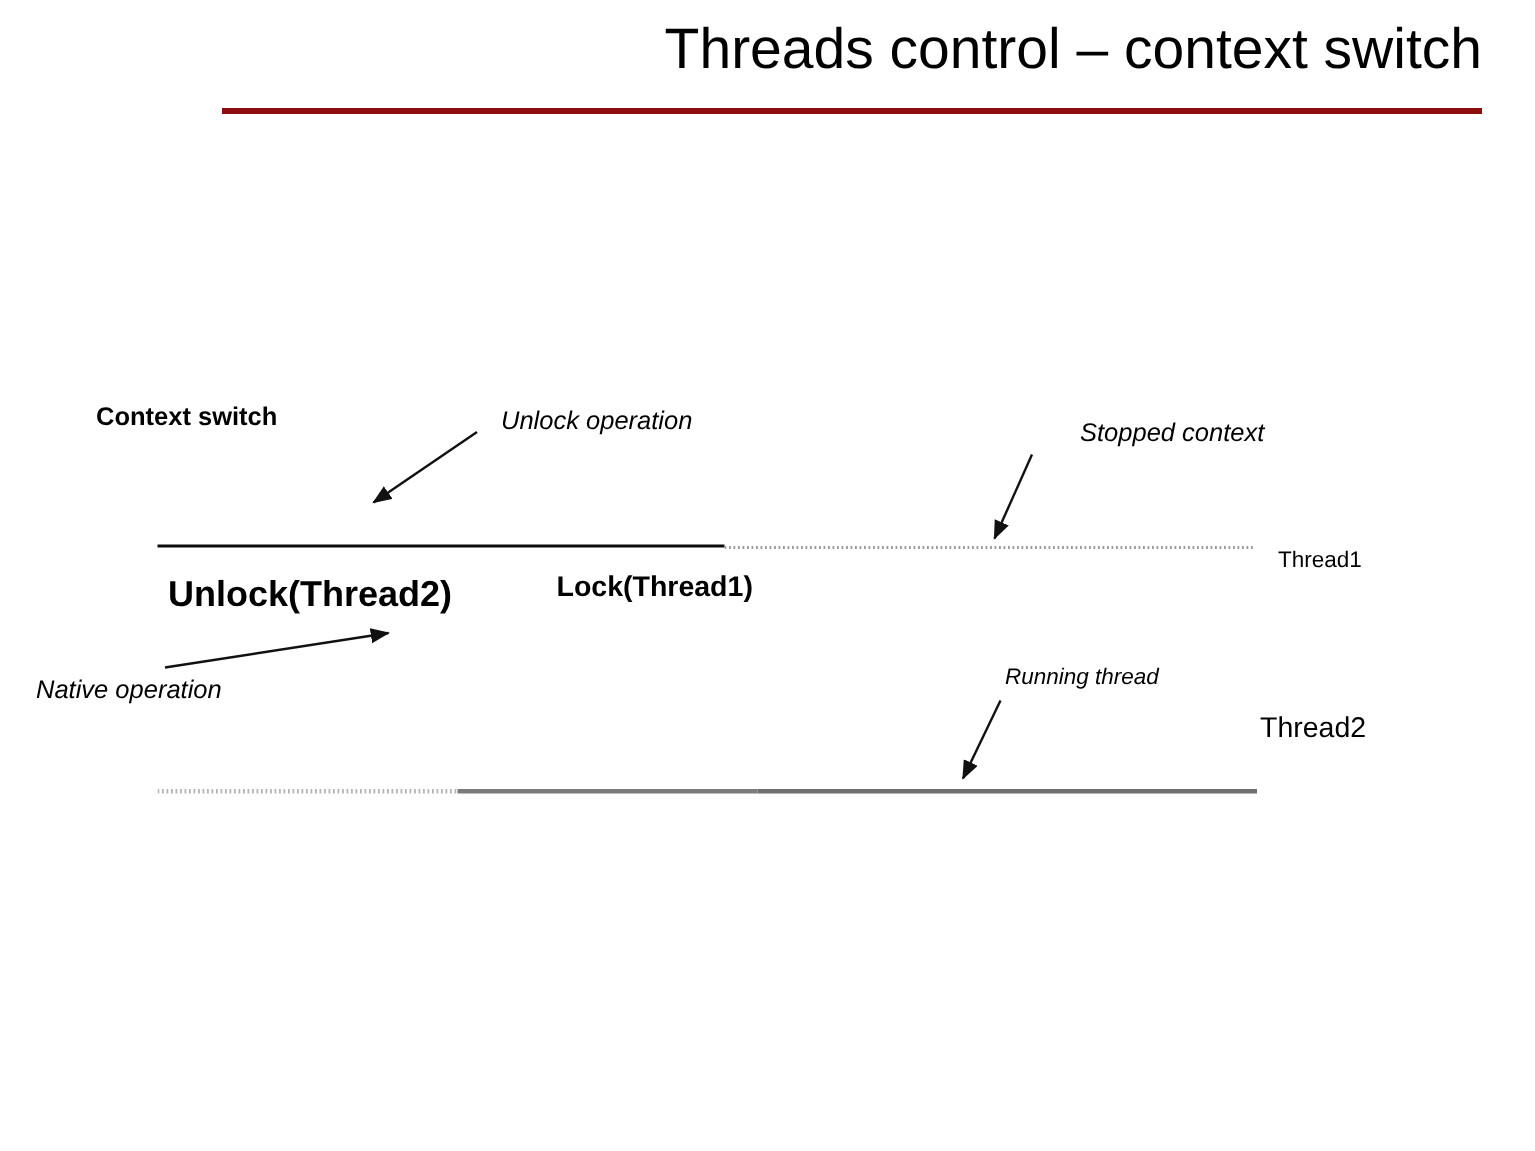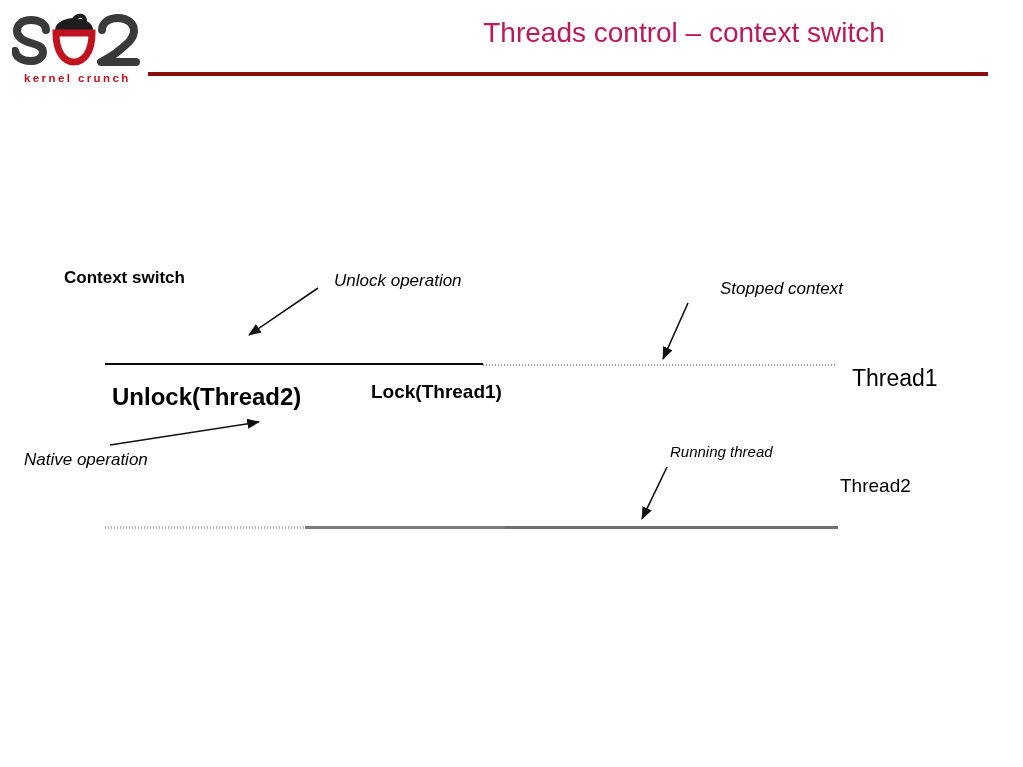--- a/index.html
+++ b/index.html
@@ -27,24 +27,24 @@
     width: 136px;
     height: 78px;
   }
   .logo-svg { display: block; }
 
   .slide-title {
     position: absolute;
     left: 380px;
     top: 16px;
     width: 608px;
-    text-align: center;
-    font-size: 28px;
+    text-align: right;
+    font-size: 38px;
     line-height: 34px;
-    color: #be185d;
+    color: #000000;
     white-space: nowrap;
     letter-spacing: 0px;
   }
   .title-rule {
     position: absolute;
     left: 148px;
     top: 72px;
     width: 840px;
     height: 4px;
     background: #8b0d0d;
@@ -60,21 +60,21 @@
   }
   .lbl-bold  { font-weight: bold; }
   .lbl-ital  { font-style: italic; }
 
   
   .lbl-context-switch { left: 64px;  top: 268px; font-size: 17px; }
   .lbl-linux-op       { left: 334px; top: 271px; font-size: 17px; }
   .lbl-stopped        { left: 720px; top: 279px; font-size: 17px; }
   .lbl-unlock         { left: 112px; top: 383px; font-size: 24px; }
   .lbl-lock           { left: 371px; top: 381px; font-size: 19px; }
-  .lbl-thread1        { left: 852px; top: 365px; font-size: 23px; }
+  .lbl-thread1        { left: 852px; top: 365px; font-size: 15px; }
   .lbl-native-op      { left: 24px;  top: 450px; font-size: 17px; }
   .lbl-running        { left: 670px; top: 443px; font-size: 15px; }
   .lbl-thread2        { left: 840px; top: 475px; font-size: 19px; }
 
   
   .seg { position: absolute; }
 
   
   .t1-solid {
     left: 105px; top: 363px; width: 378px; height: 2px;
@@ -108,36 +108,20 @@
     left: 0; top: 0;
     width: 1023px; height: 767px;
     pointer-events: none;
   }
 </style>
 </head>
 <body>
 
 <div id="slide">
 
-  <div class="logo">
-    <svg class="logo-svg" width="136" height="78" viewBox="0 0 136 78">
-
-      <path d="M34 18 C34 11, 26 8, 19 8 C11 8, 5 12, 5 19 C5 26, 12 29, 19 31 C26 33, 31 35, 31 40 C31 46, 25 49, 18 49 C10 49, 4 45, 3 39" fill="none" stroke="#3a3a3a" stroke-width="8" stroke-linecap="round"></path>
-
-      <path d="M62 7 C66 2, 72 3, 73 8" fill="none" stroke="#1d1d1d" stroke-width="4" stroke-linecap="round"></path>
-
-      <path d="M43 18 C43 10, 54 6, 62 6 C71 6, 81 10, 81 18 Z" fill="#1d1d1d"></path>
-
-      <path d="M44 21 C44 40, 52 50, 62 50 C72 50, 80 40, 80 21 Z" fill="none" stroke="#c1121f" stroke-width="7"></path>
-
-      <path d="M90 18 C90 10, 98 6, 106 6 C115 6, 122 11, 122 19 C122 28, 112 34, 104 41 C97 46, 91 49, 89 50 L124 50" fill="none" stroke="#3a3a3a" stroke-width="8" stroke-linecap="round" stroke-linejoin="round"></path>
-
-      <text x="12" y="70" font-family="'Liberation Sans', sans-serif" font-size="11.5" font-weight="bold" letter-spacing="2.4" fill="#c1121f">kernel crunch</text>
-    </svg>
-  </div>
 
   <div class="slide-title">Threads control – context switch</div>
   <div class="title-rule"></div>
 
   <div class="diagram">
 
     <div class="lbl lbl-bold lbl-context-switch">Context switch</div>
 
     <div class="lbl lbl-ital lbl-linux-op">Unlock operation</div>
 

